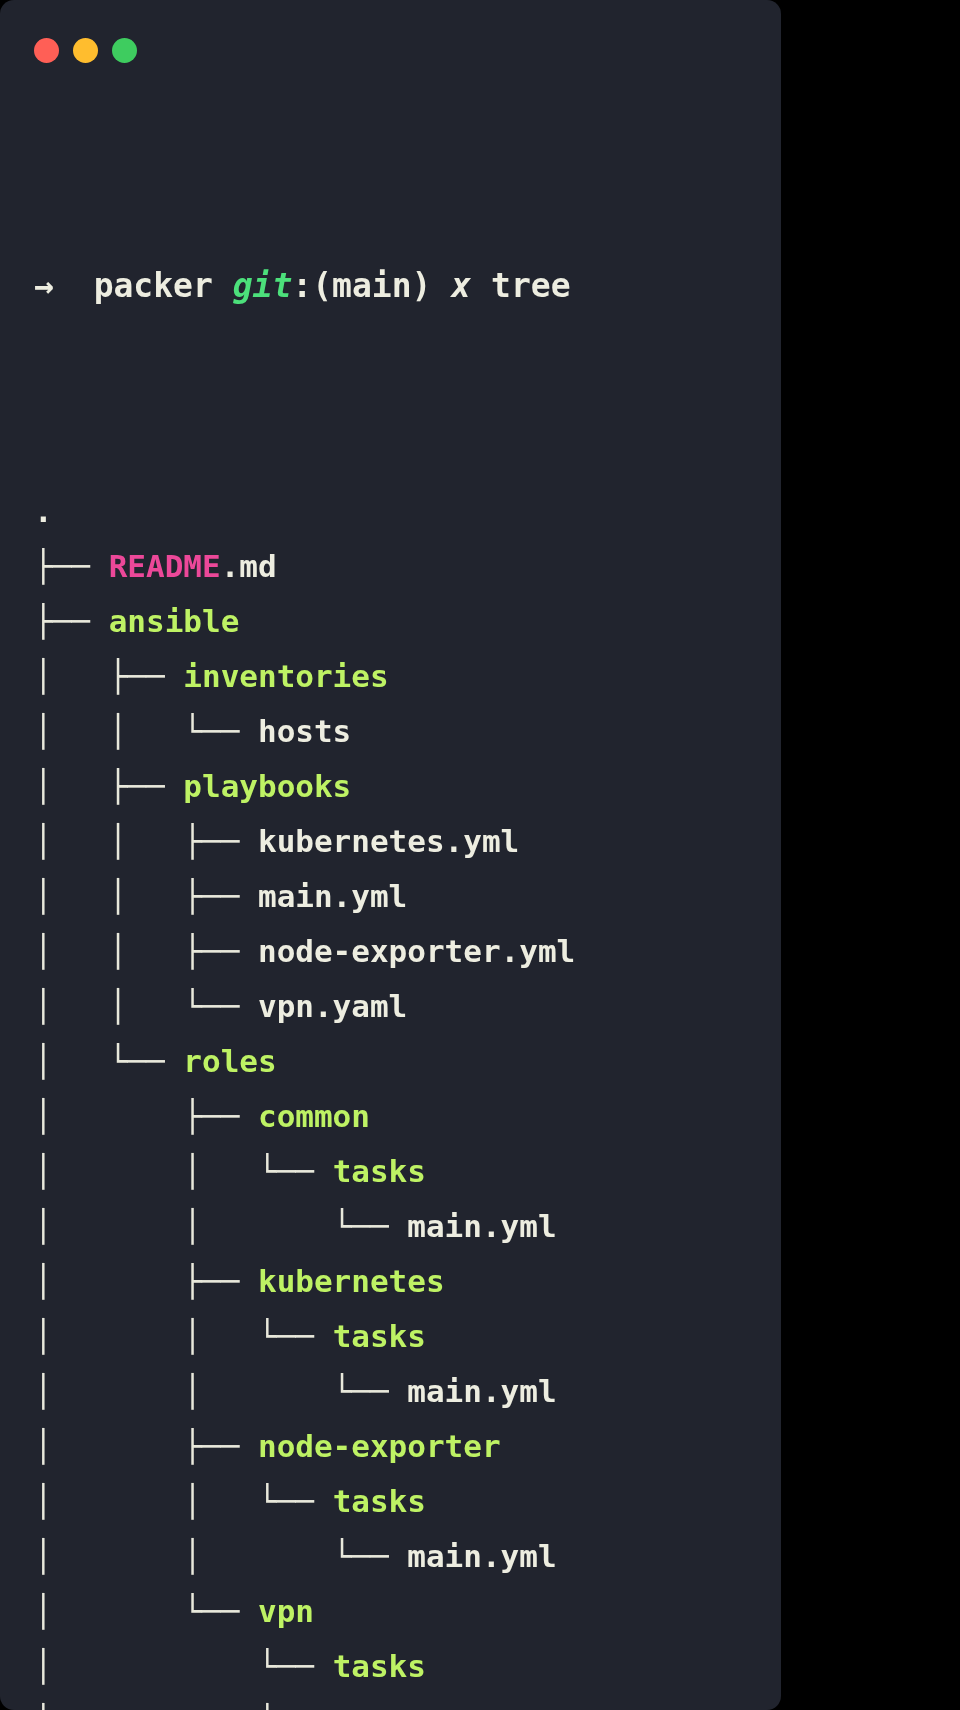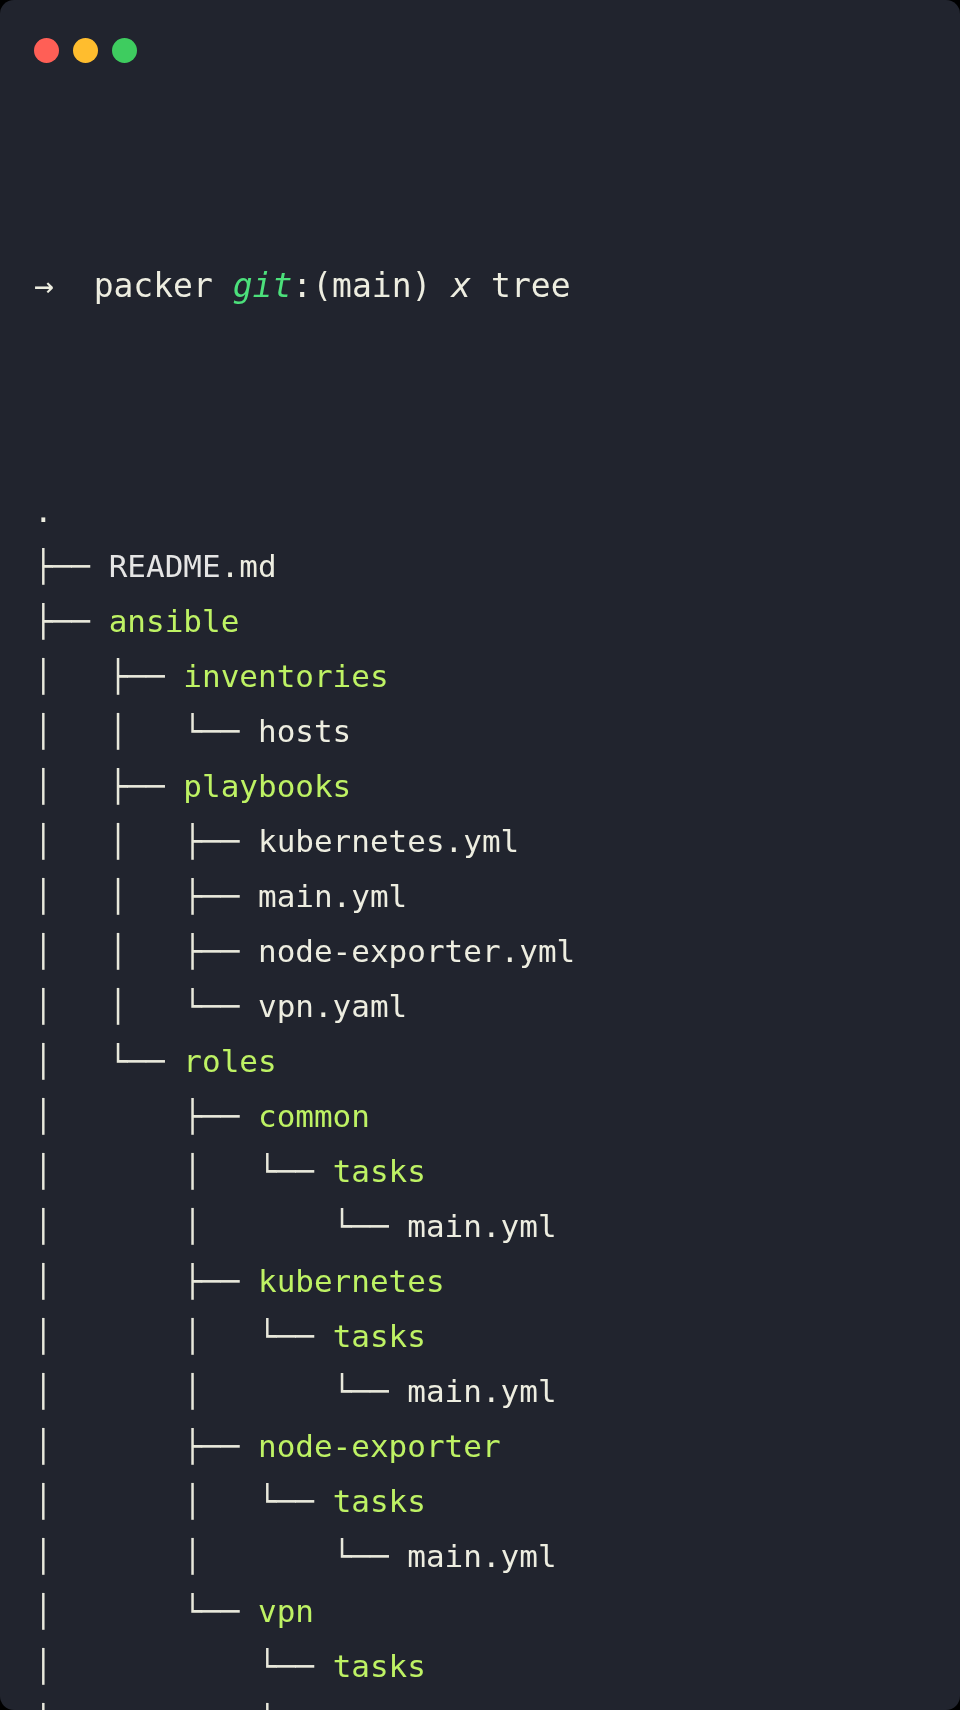--- a/index.html
+++ b/index.html
@@ -9,26 +9,27 @@
   }
   body {
     width: 960px;
     height: 1710px;
     overflow: hidden;
     font-family: "DejaVu Sans Mono", monospace;
   }
 
   #terminal-window {
     position: relative;
-    width: 960px;
+    width: 781px;
     height: 1710px;
     background: #21242E;
     border-radius: 14px;
     box-sizing: border-box;
     overflow: hidden;
+    font-weight: bold;
   }
 
   
   #titlebar {
     position: absolute;
     top: 0; left: 0;
     width: 960px;
     height: 88px;
   }
   .traffic-dot {
@@ -71,21 +72,21 @@
   .cmd         { color: #EDEDE0; }
 
   .tree-line {
     height: 55px;
     line-height: 55px;
     white-space: pre;
     font-size: 31px;
   }
   .branch { color: #E8E8DB; }
   .name-default   { color: #EDEDE0; }
-  .name-readme    { color: #e5e5e5; }
+  .name-readme    { color: #ec4899; }
   .name-dir       { color: #bef264; }
 </style>
 </head>
 <body>
 
 <div id="terminal-window">
 
   <div id="titlebar">
     <div class="traffic-dot" id="dot-close"></div>
     <div class="traffic-dot" id="dot-min"></div>

